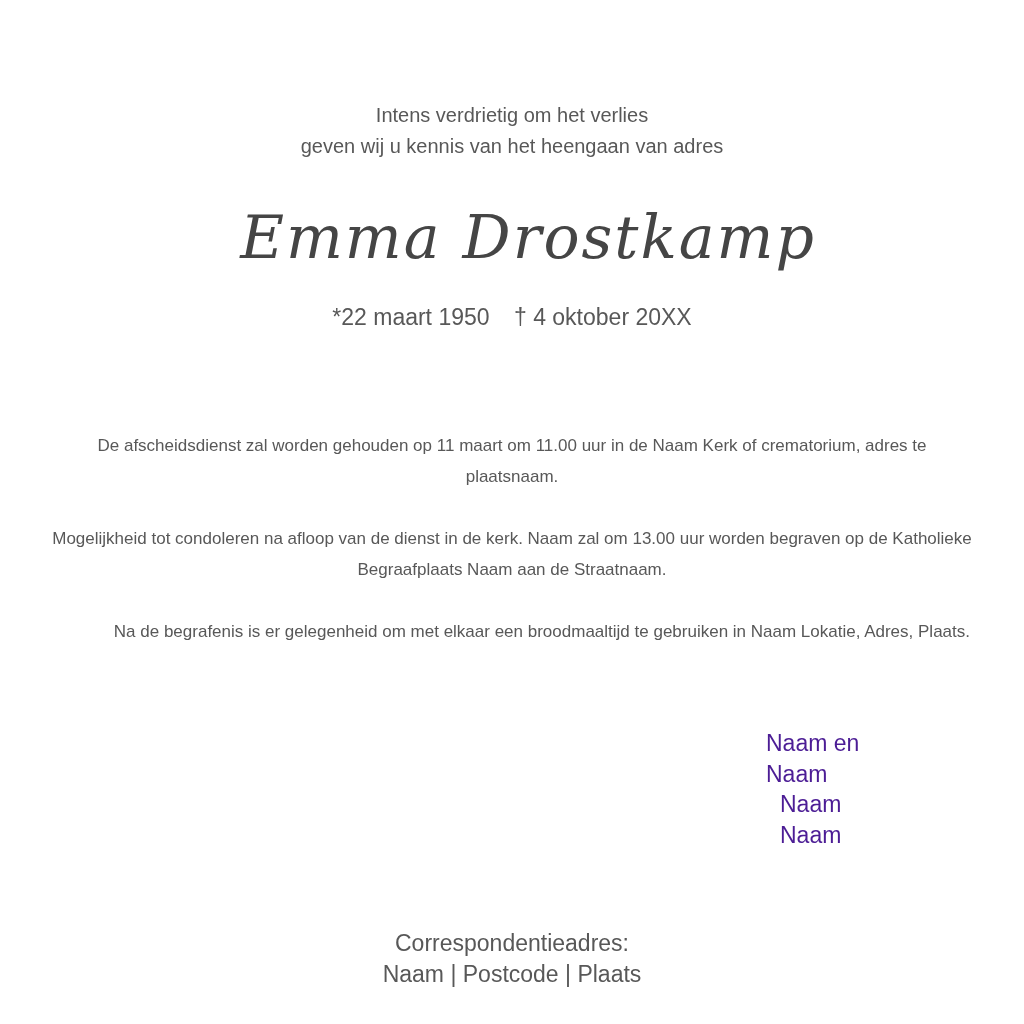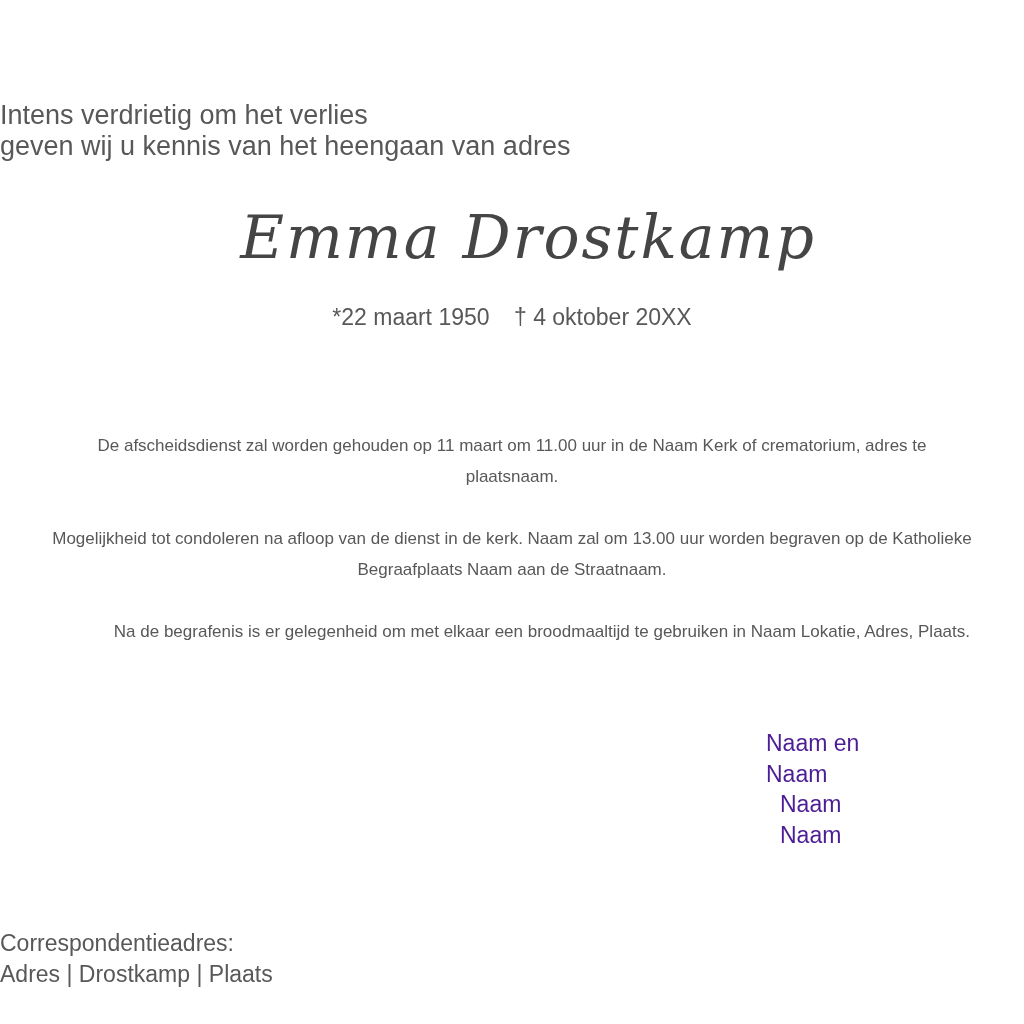--- a/index.html
+++ b/index.html
@@ -15,21 +15,22 @@
     width: 1024px;
     height: 1024px;
     background: #ffffff;
     color: #585858;
   }
   .intro {
     position: absolute;
     top: 100px;
     left: 0;
     width: 100%;
-    font-size: 27px;
+    text-align: center;
+    font-size: 20px;
     line-height: 31px;
     color: #585858;
   }
   .deceased-name {
     position: absolute;
     top: 192px;
     left: 0;
     width: 100%;
     text-align: center;
     font-family: "DejaVu Serif", serif;
@@ -76,21 +77,21 @@
     font-size: 23px;
     line-height: 30.5px;
     color: #4c1d95;
   }
   .signatory.indent { padding-left: 14px; }
   .correspondence {
     position: absolute;
     top: 928px;
     left: 0;
     width: 100%;
-    text-align: left;
+    text-align: center;
     font-size: 23px;
     line-height: 31px;
     color: #585858;
   }
 </style>
 </head>
 <body>
 
 <div class="card">
 
@@ -114,16 +115,16 @@
 
   <div class="signatories">
     <div class="signatory">Naam en</div>
     <div class="signatory">Naam</div>
     <div class="signatory indent">Naam</div>
     <div class="signatory indent">Naam</div>
   </div>
 
   <div class="correspondence">
     <div>Correspondentieadres:</div>
-    <div>Adres | Drostkamp | Plaats</div>
+    <div>Naam | Postcode | Plaats</div>
   </div>
 
 </div>
 
 </body></html>

